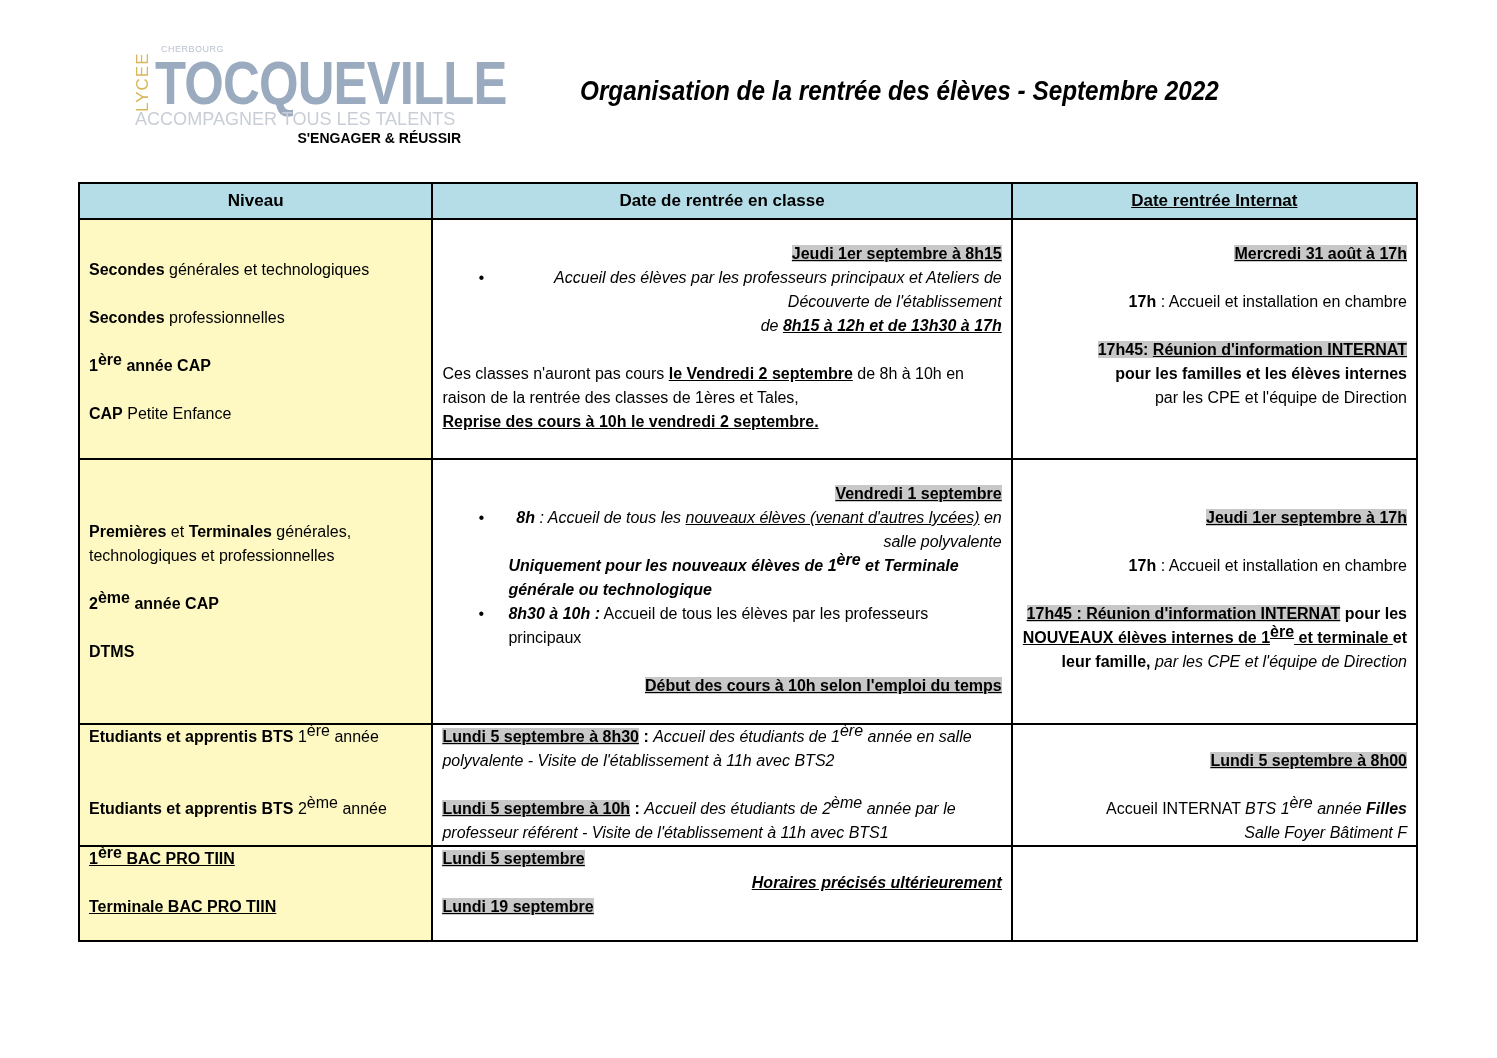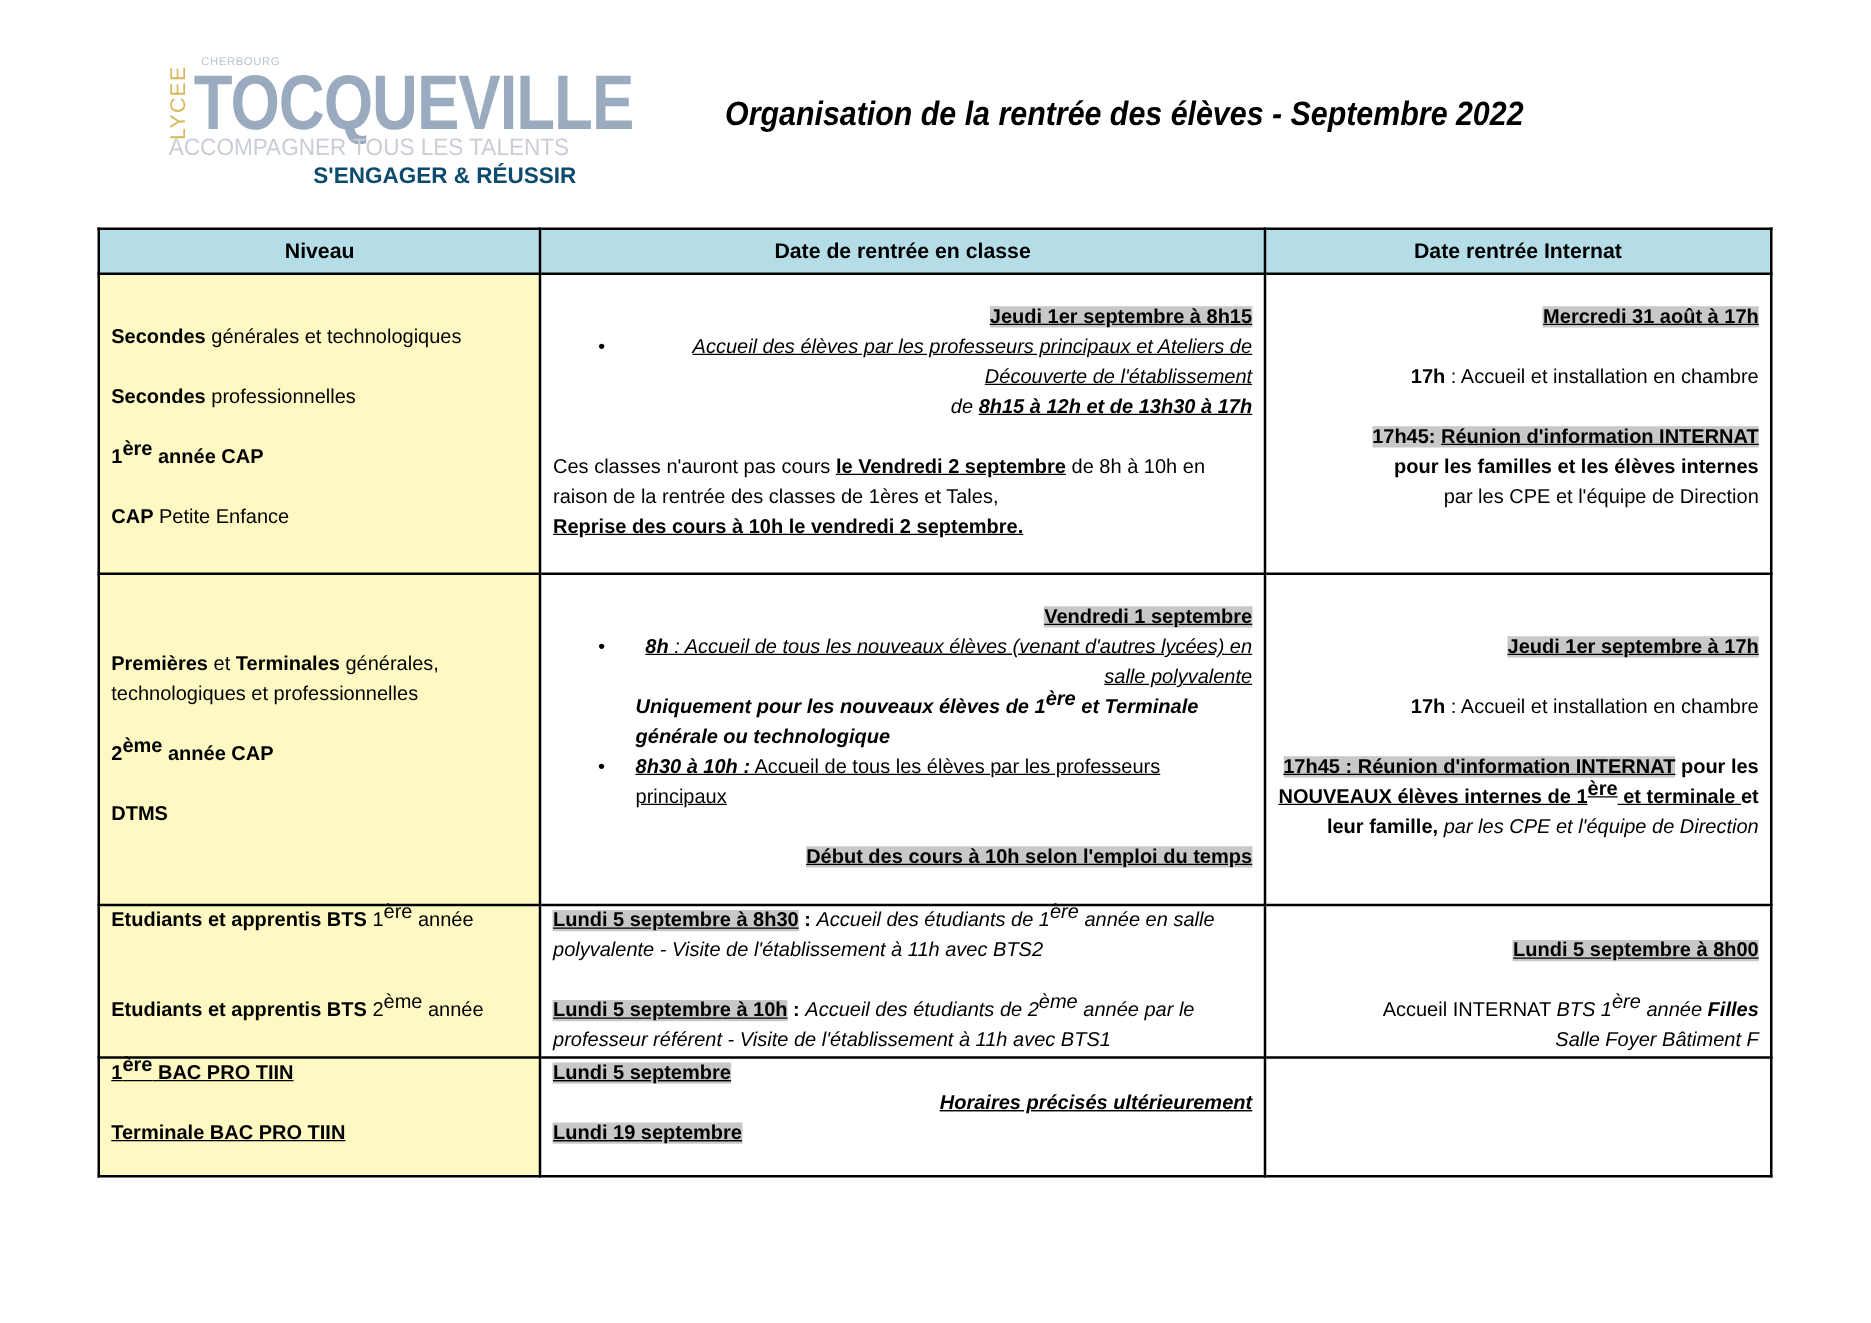--- a/index.html
+++ b/index.html
@@ -9,36 +9,36 @@
   .logo .lycee { position: absolute; left: 0; top: 2px; width: 22px; height: 80px;
                  color: #d8b85a; font-size: 17px; letter-spacing: 1px;
                  writing-mode: vertical-rl; transform: rotate(180deg); text-align: center;
                  font-family: "Liberation Sans", sans-serif; }
   .logo .city { position: absolute; left: 28px; top: 4px; font-size: 9px; color: #b9c2cf; letter-spacing: 0.5px; }
   .logo .name { position: absolute; left: 22px; top: 8px; font-size: 62px; font-weight: bold; color: #9aabbf;
                 letter-spacing: -1px; transform: scaleX(0.82); transform-origin: left top;
                 font-family: "Liberation Sans", sans-serif; line-height: 70px; }
   .logo .tag1 { position: absolute; left: 2px; top: 68px; font-size: 19px; color: #c9ced6;
                 letter-spacing: 0px; transform: scaleX(0.95); transform-origin: left top; white-space: nowrap; }
-  .logo .tag2 { position: absolute; right: 12px; top: 90px; font-size: 18px; font-weight: bold; color: #0c4a6e; white-space: nowrap; }
+  .logo .tag2 { position: absolute; right: 12px; top: 90px; font-size: 14px; font-weight: bold; color: #000000; white-space: nowrap; }
 
   .title { position: absolute; left: 580px; top: 76px; font-size: 27px; font-weight: bold; font-style: italic;
            white-space: nowrap; transform: scaleX(0.9); transform-origin: left top; }
 
   table.sched { position: absolute; left: 78px; top: 182px; width: 1340px; border-collapse: collapse;
                 font-size: 16px; line-height: 24px; }
   table.sched td, table.sched th { border: 2px solid #000; vertical-align: top; padding: 0 9px; }
   table.sched th { background: #b5dde8; height: 34px; font-weight: bold; text-align: center; vertical-align: middle; font-size: 17px; }
-  .c1 { width: 334px; } .c2 { width: 560px; } .c3 { width: 386px; }
+  .c1 { width: 334px; } .c2 { width: 560px; } .c3 { width: 386px; text-decoration: underline; }
   td.niv { background: #fef9c3; }
   .b { font-weight: bold; } .i { font-style: italic; } .u { text-decoration: underline; }
   .hl { background: #c8c8c8; }
   .ctr { text-align: right; }
   .gap { height: 24px; }
-  .bul { position: relative; padding-left: 66px; text-decoration: underline; }
+  .bul { position: relative; padding-left: 66px; }
   .bul::before { content: "\2022"; position: absolute; left: 36px; top: 0; }
   sup { font-size: 16px; line-height: 0; }
   .row1 td { height: 238px; } .row2 td { height: 263px; } .row3 td { height: 117px; } .row4 td { height: 93px; text-decoration: underline; }
 </style>
 </head>
 <body>
 
 <div class="logo">
   <div class="lycee">LYCEE</div>
   <div class="city">CHERBOURG</div>

